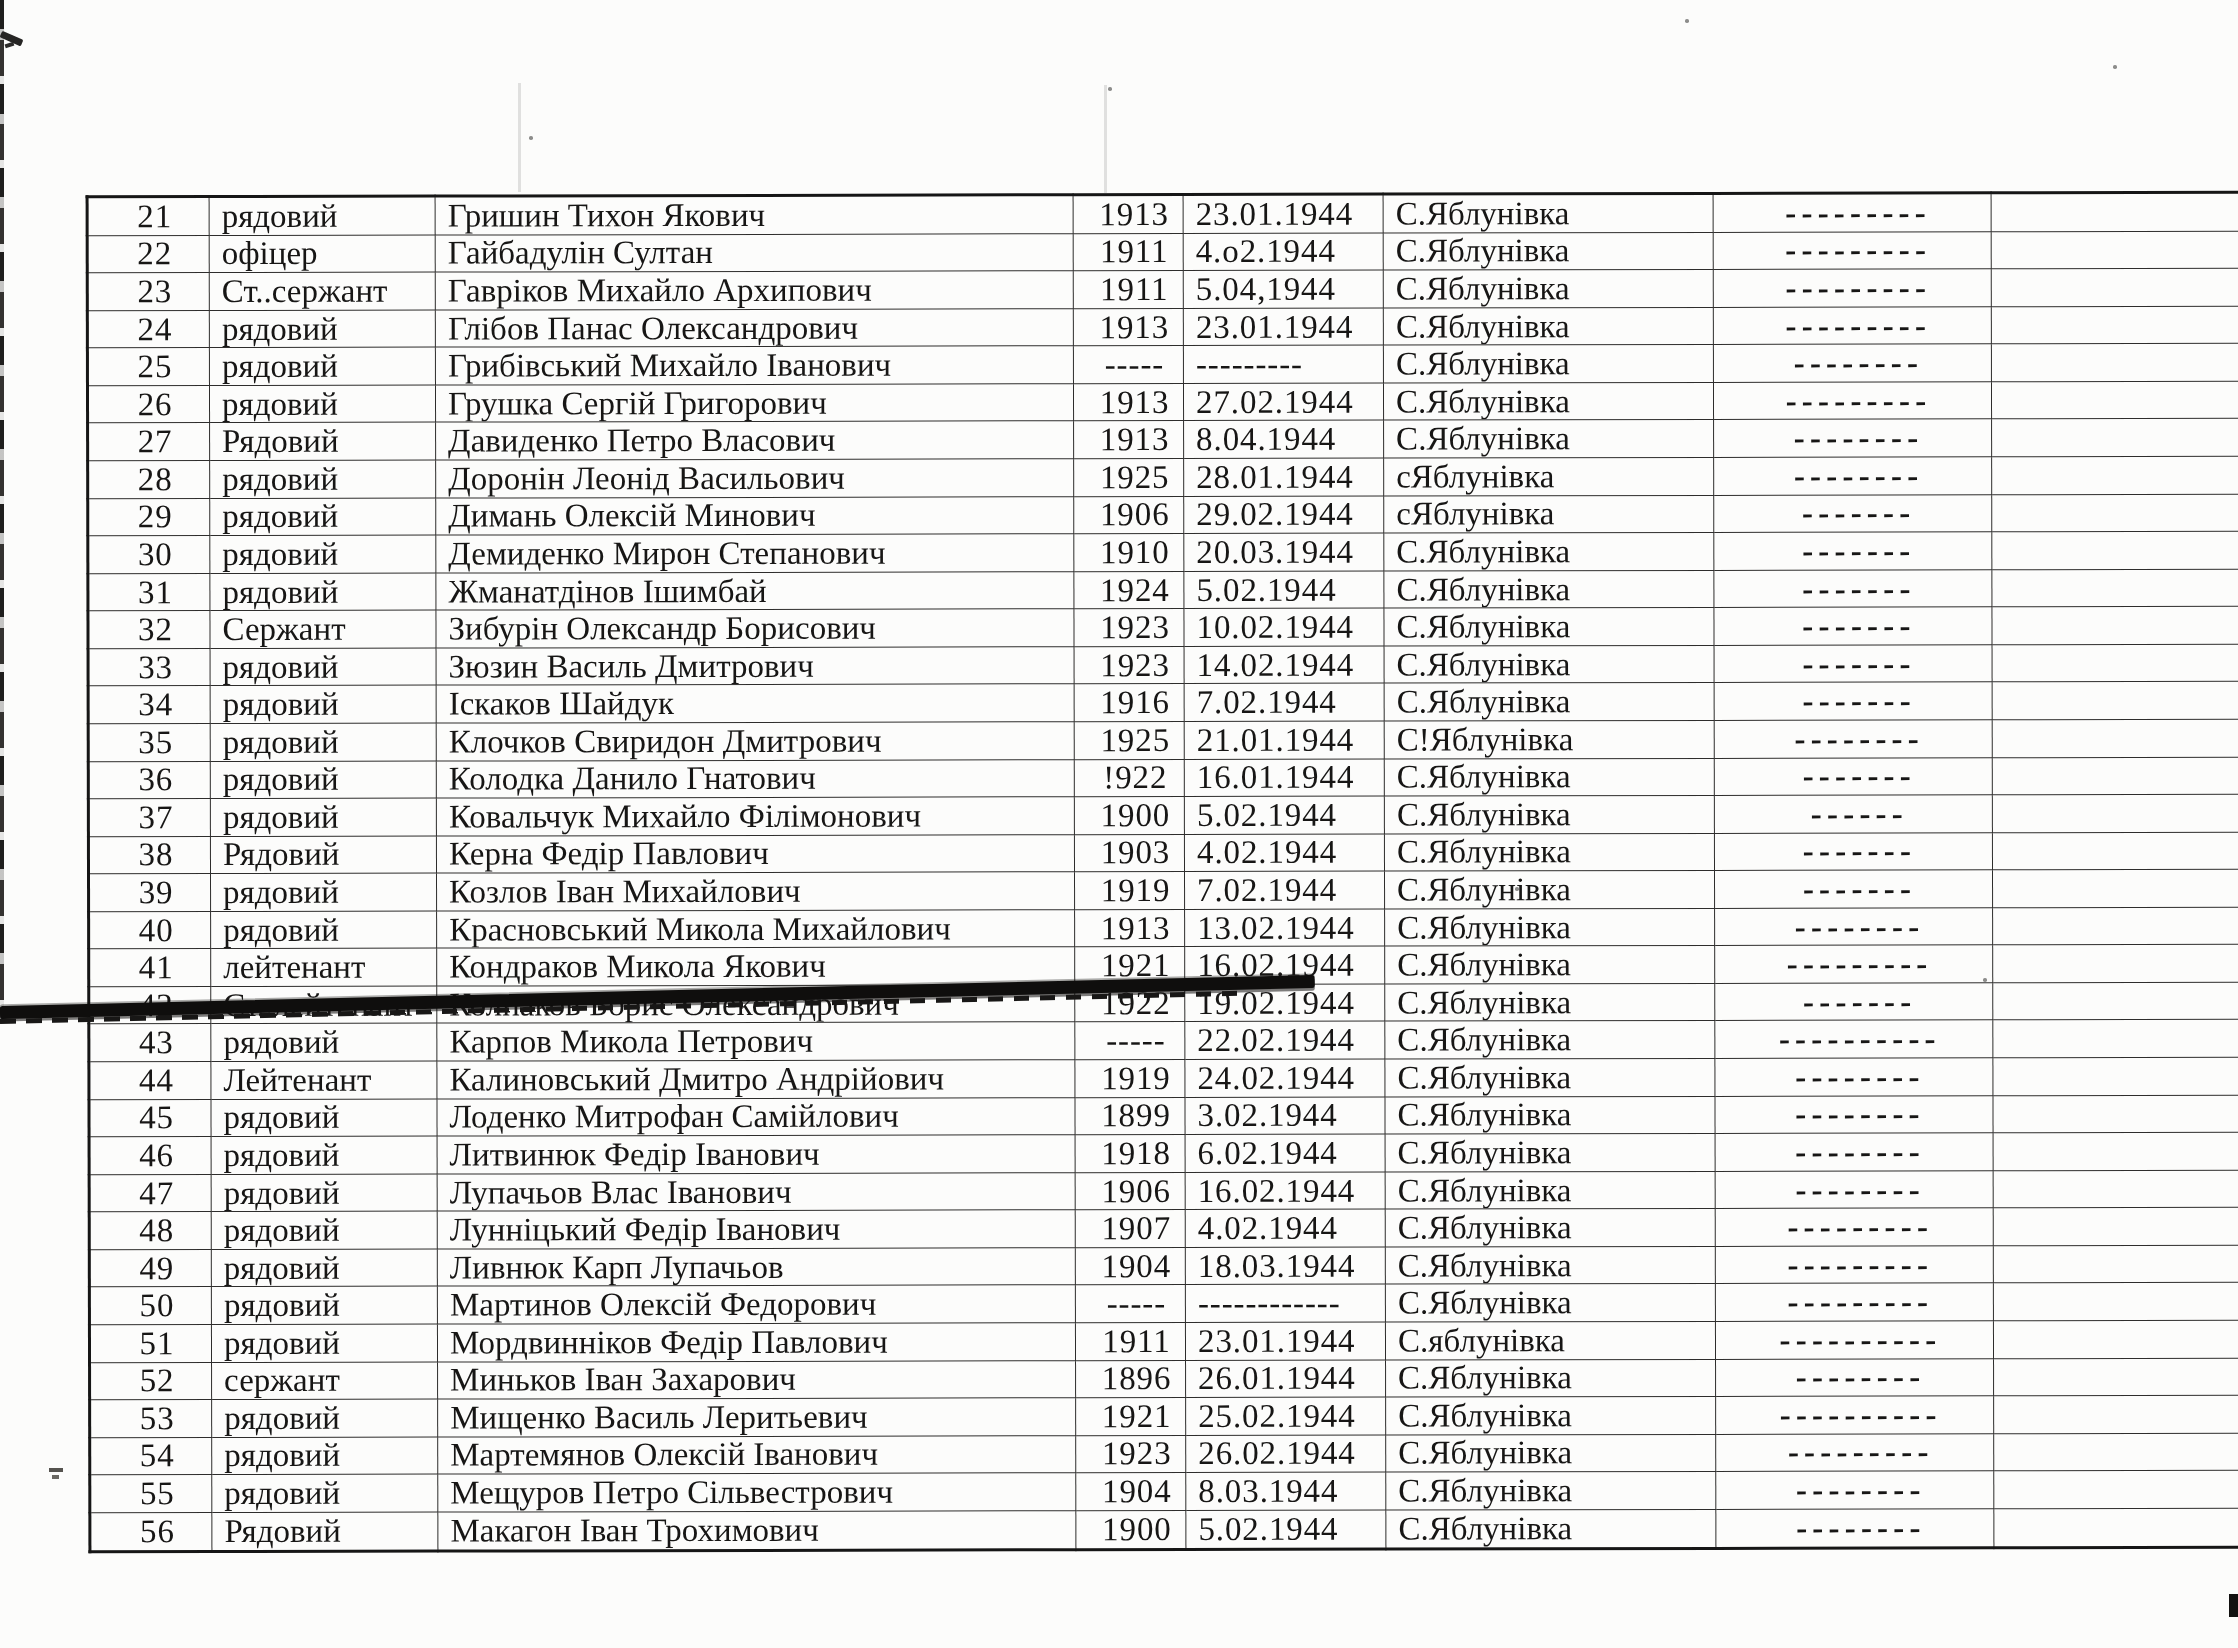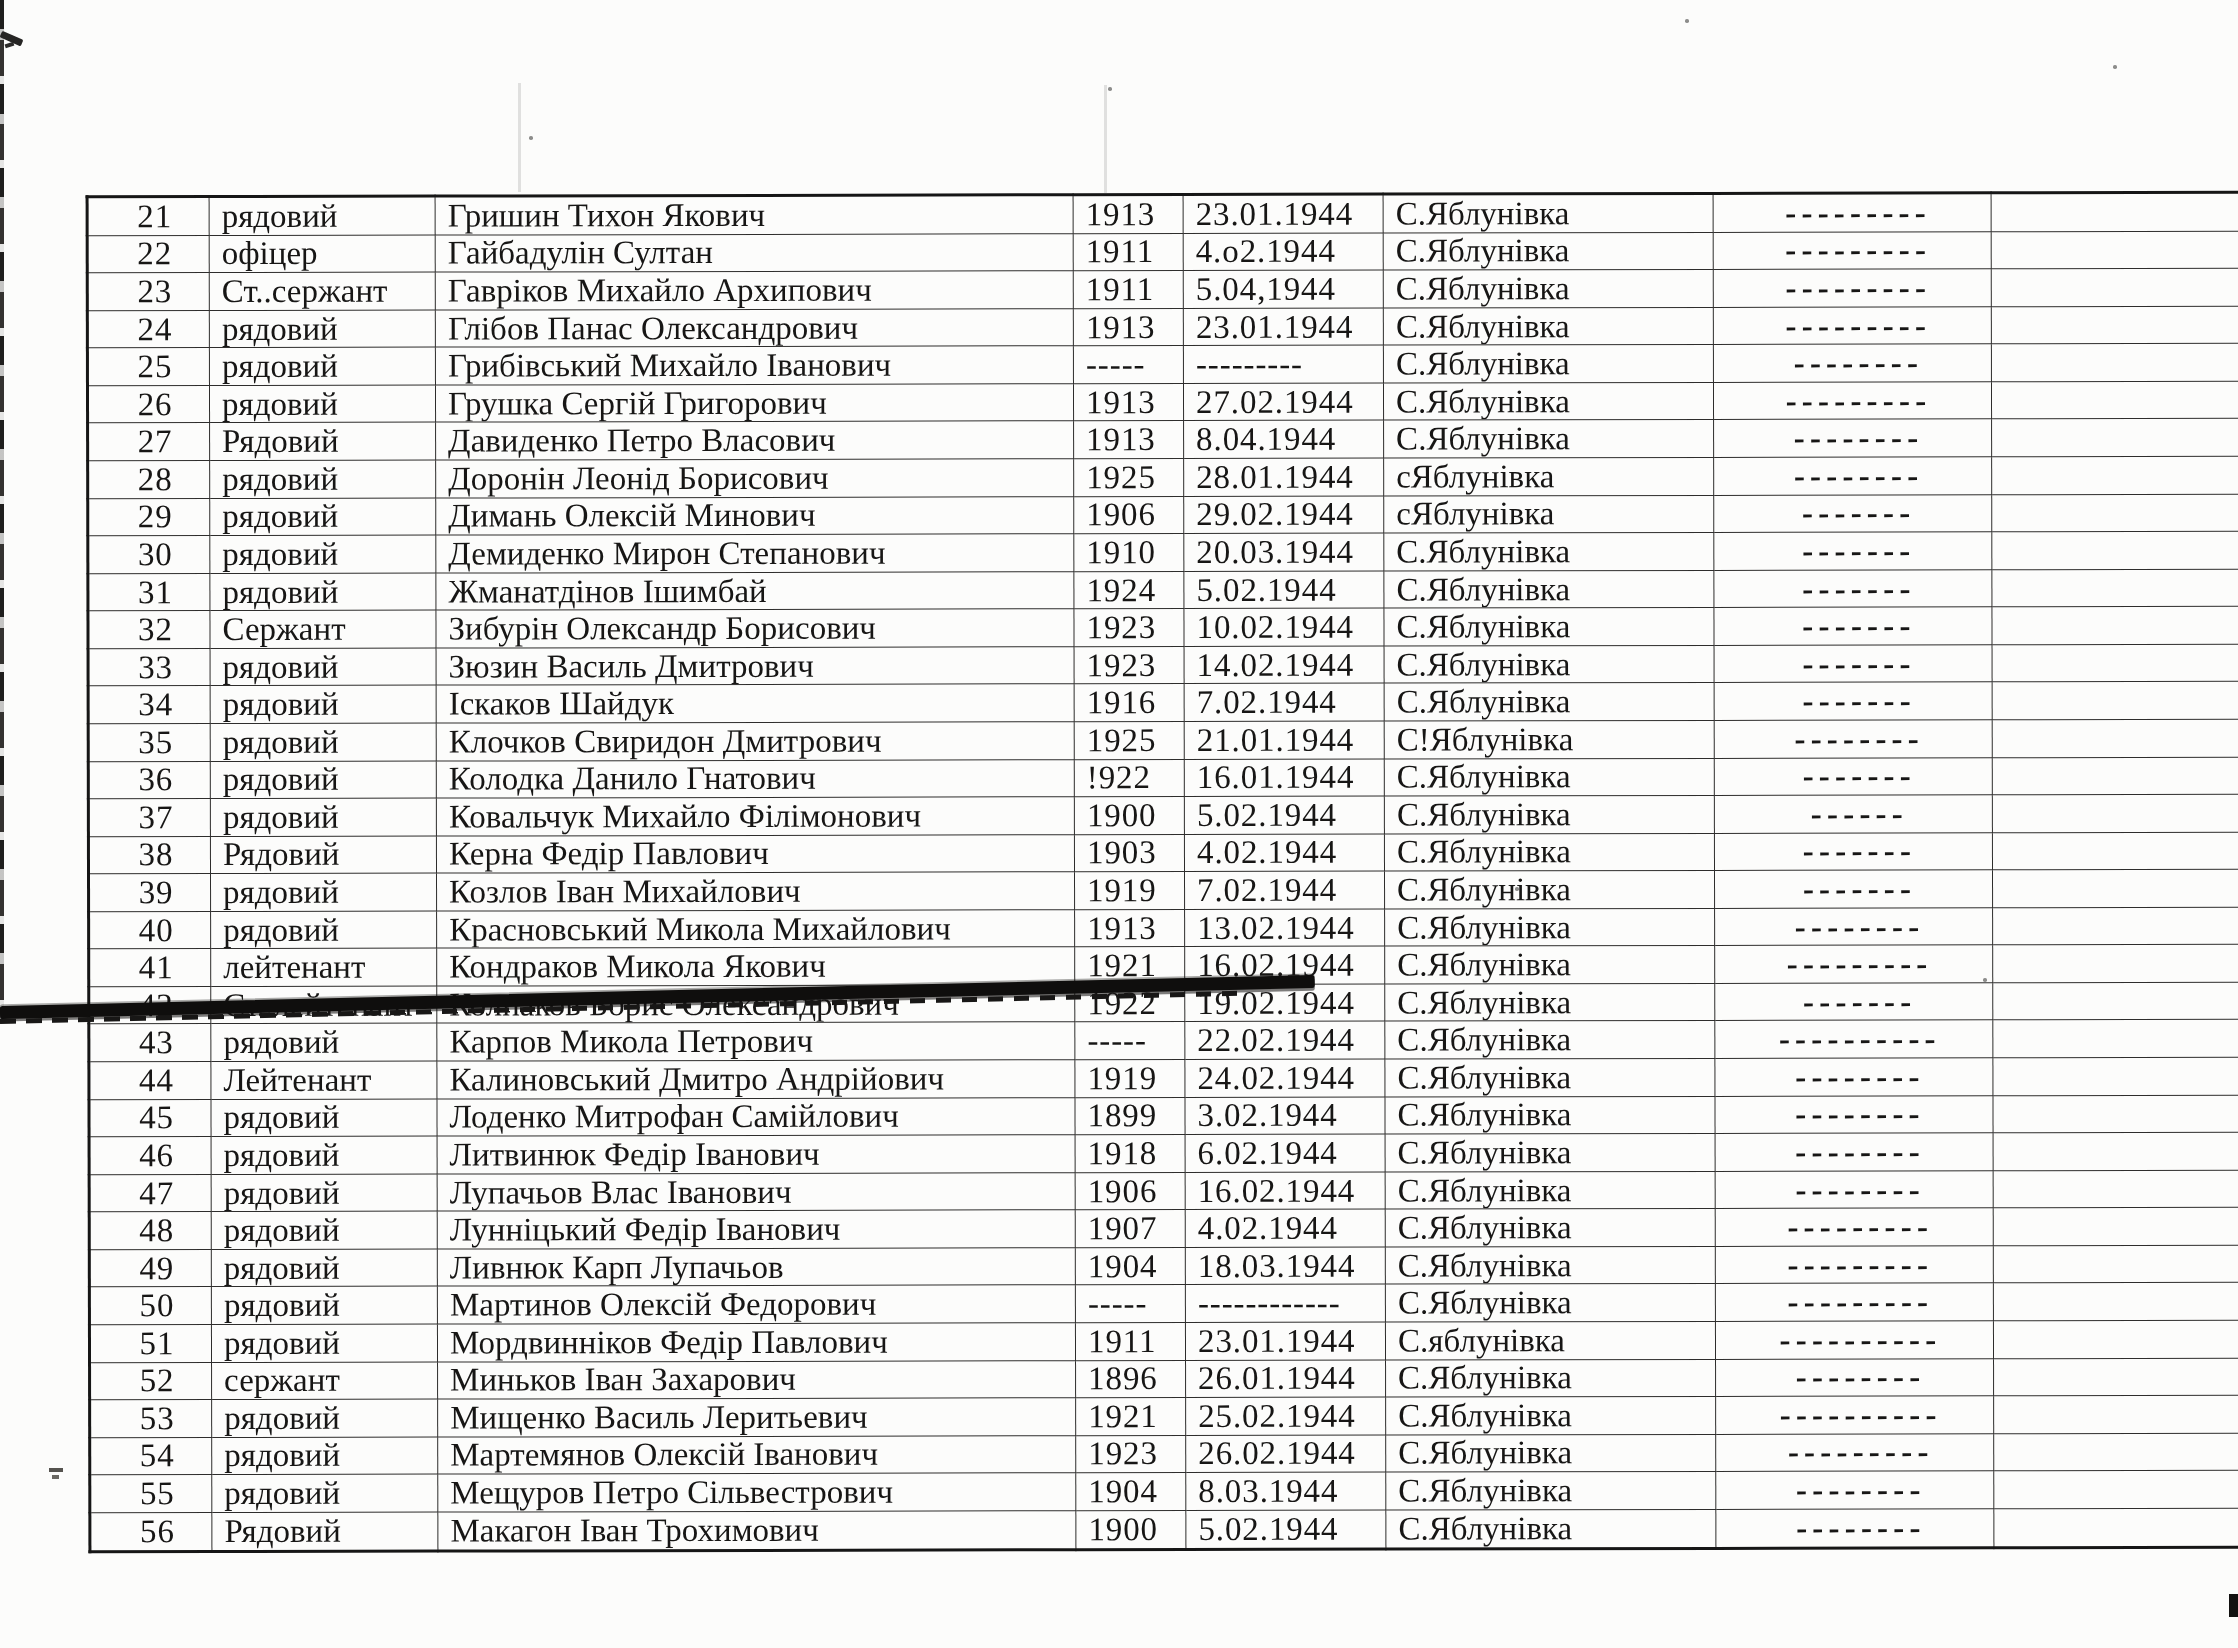--- a/index.html
+++ b/index.html
@@ -30,21 +30,21 @@
     vertical-align:middle;
     color:#171615;
   }
   
   table.roster tr:nth-child(odd) td{border-top-color:#3a3836;}
   table.roster tr:nth-child(3n) td{border-top-color:#242220;}
 
   td.c-num{width:108px;text-align:center;padding-left:0;letter-spacing:0.9px;}
   td.c-rank{width:213px;padding-left:26px;font-family:Liberation Serif, serif;}
   td.c-name{width:625px;padding-left:28px;}
-  td.c-year{width:97px;padding-left:10.4px;letter-spacing:0.9px;}
+  td.c-year{width:97px;padding-left:10.4px;letter-spacing:0.9px;text-align:center;}
   td.c-date{width:187px;padding-left:14px;letter-spacing:0.9px;border-radius:12px;}
   td.c-place{width:317px;padding-left:14px;}
   td.c-notes{width:265px;text-align:center;padding-left:0;
              font-weight:bold;font-size:26px;letter-spacing:5.2px;color:#1b1a19;}
   td.c-extra{width:288px;padding-left:0;}
 
   
   .artifact{position:absolute;background:#1a1a1a;}
   .left-margin-line{
     left:18px;top:90px;width:3.5px;height:1006px;
@@ -163,21 +163,21 @@
           <td class="c-name">Давиденко  Петро  Власович</td>
           <td class="c-year">1913</td>
           <td class="c-date">8.04.1944</td>
           <td class="c-place">С.Яблунівка</td>
           <td class="c-notes">--------</td>
           <td class="c-extra"></td>
         </tr>
         <tr>
           <td class="c-num">28</td>
           <td class="c-rank">рядовий</td>
-          <td class="c-name">Доронін    Леонід Борисович</td>
+          <td class="c-name">Доронін    Леонід Васильович</td>
           <td class="c-year">1925</td>
           <td class="c-date">28.01.1944</td>
           <td class="c-place">сЯблунівка</td>
           <td class="c-notes">--------</td>
           <td class="c-extra"></td>
         </tr>
         <tr>
           <td class="c-num">29</td>
           <td class="c-rank">рядовий</td>
           <td class="c-name">Димань Олексій Минович</td>

